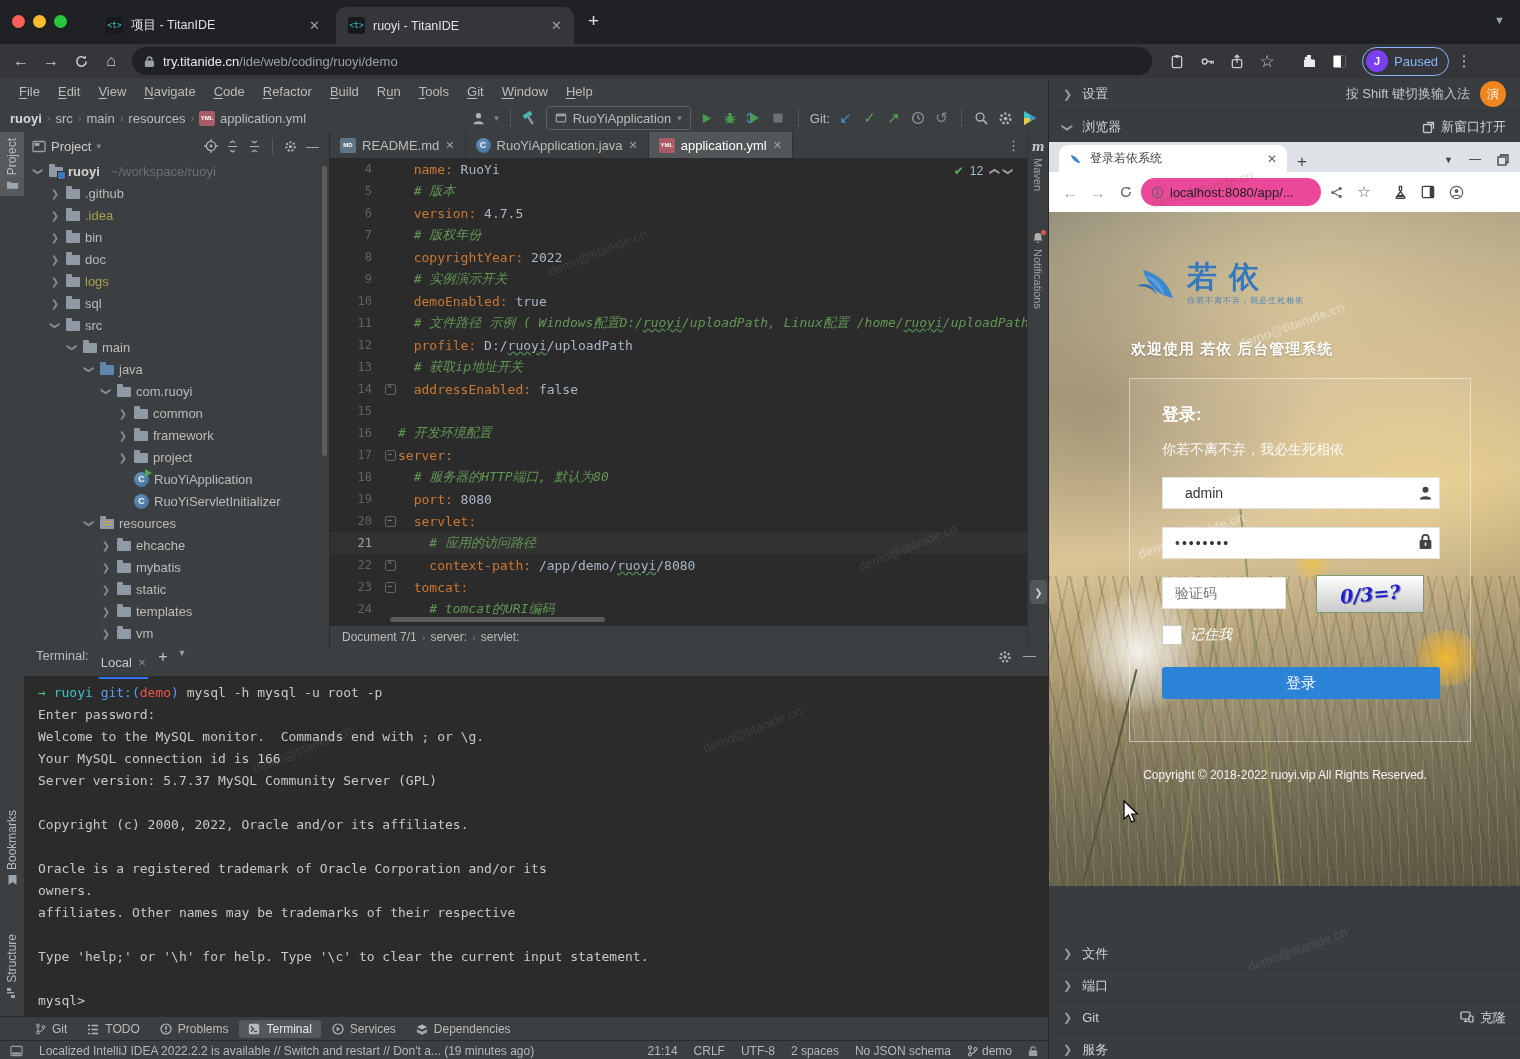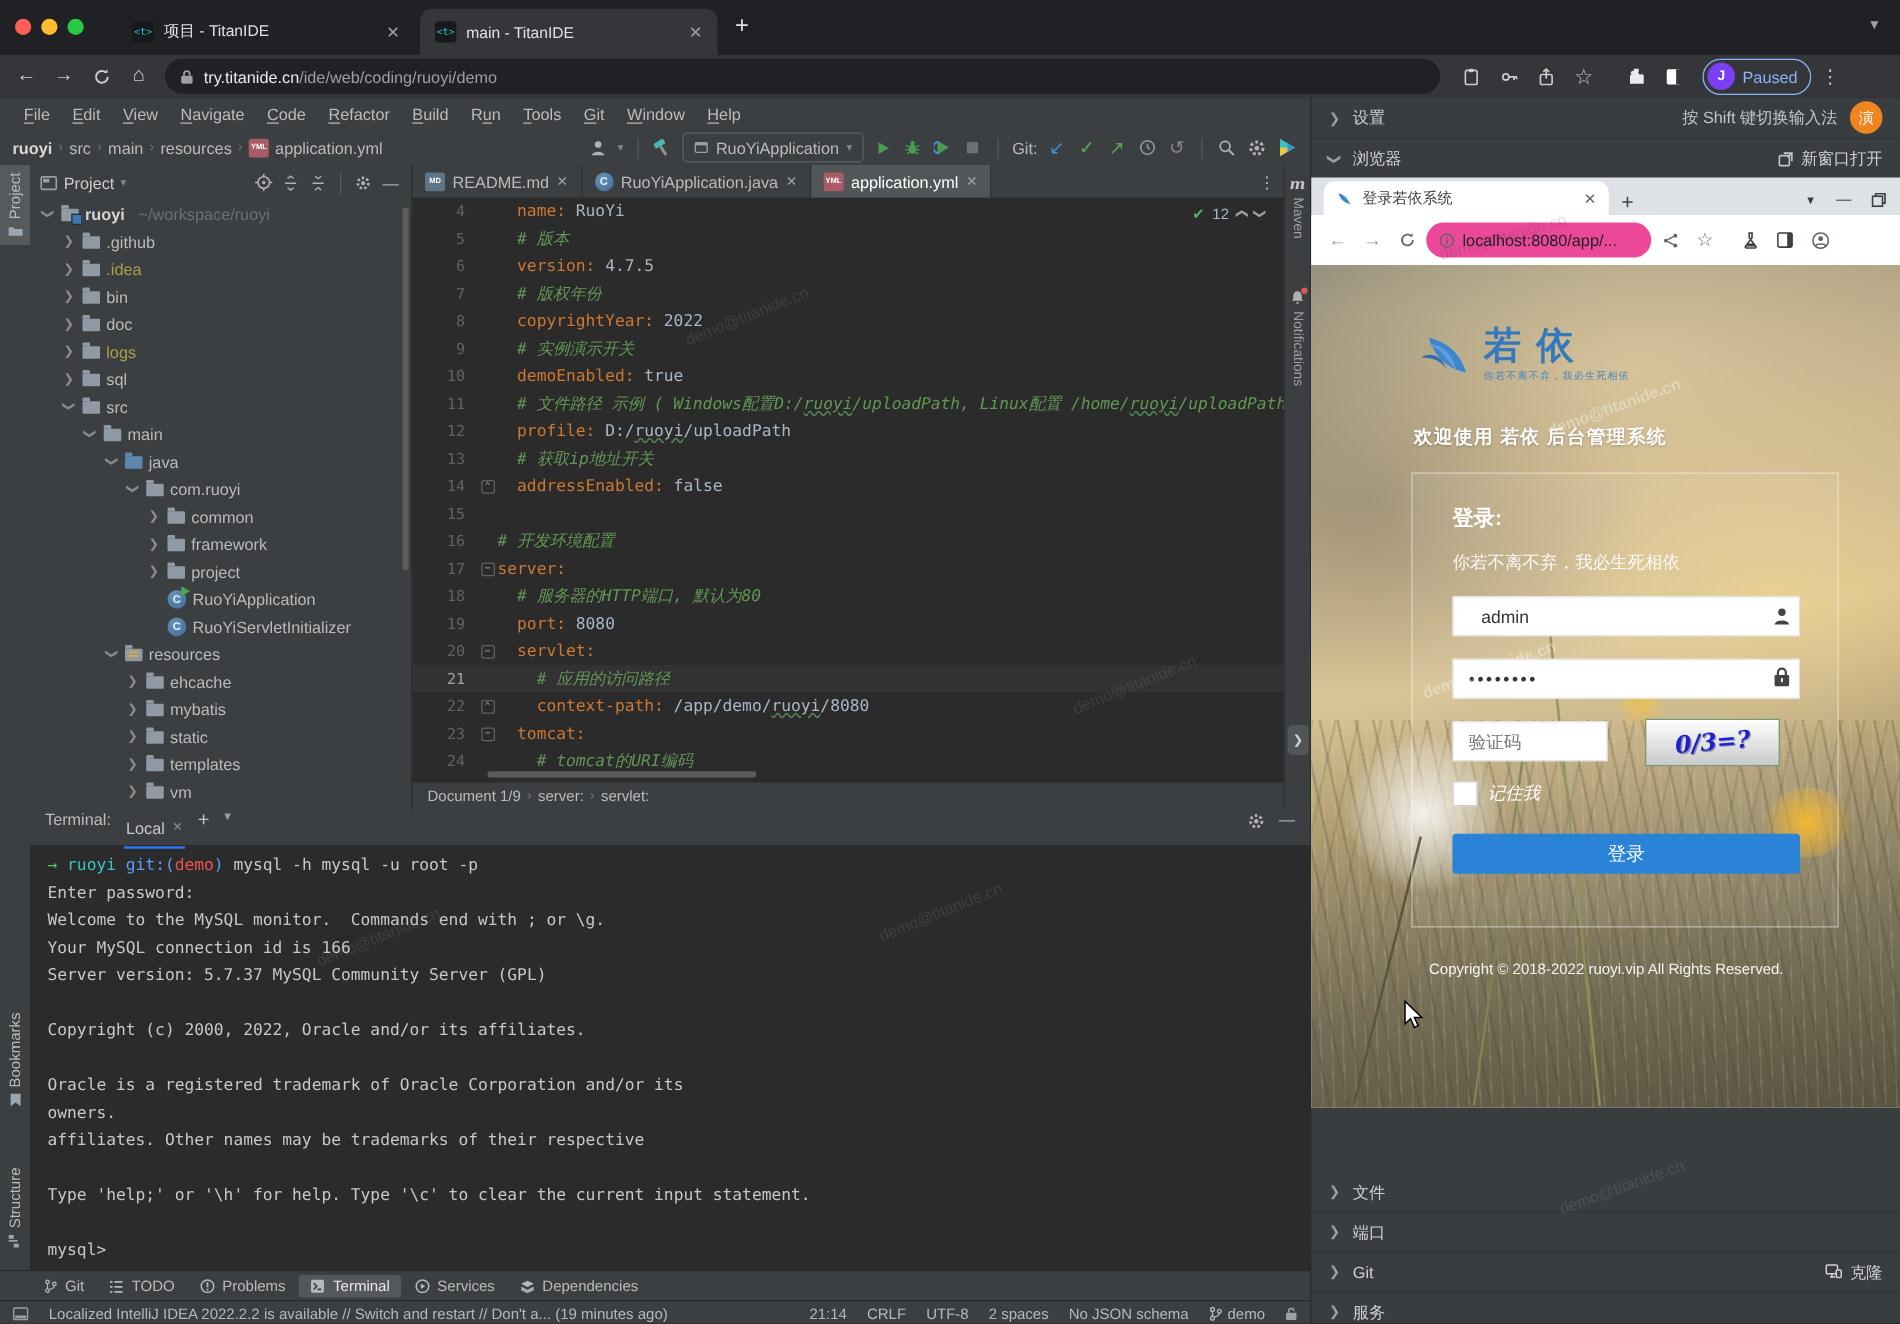--- a/index.html
+++ b/index.html
@@ -193,21 +193,21 @@
     <span class="tl" style="left:12px;background:#ff5f57"></span>
     <span class="tl" style="left:33px;background:#febc2e"></span>
     <span class="tl" style="left:54px;background:#28c840"></span>
     <div class="ctab" style="left:94px">
       <span class="favicon">&lt;t&gt;</span>
       <span class="t">项目 - TitanIDE</span>
       <span class="x">✕</span>
     </div>
     <div class="ctab active" style="left:336px">
       <span class="favicon">&lt;t&gt;</span>
-      <span class="t">main - TitanIDE</span>
+      <span class="t">ruoyi - TitanIDE</span>
       <span class="x">✕</span>
     </div>
     <div class="abs" style="left:588px;top:10px;color:#dfe1e5;font-size:19px">+</div>
     <div class="abs" style="left:1494px;top:14px;color:#9aa0a6;font-size:11px">▼</div>
   </div>
 
   <div class="chrome-bar">
     <span class="cbtn" style="margin-left:6px">←</span>
     <span class="cbtn">→</span>
     <span class="cbtn">
@@ -588,21 +588,21 @@
           <div class="cl"><span class="ln">24</span><span class="fold"></span><span class="ct"><span class="tk-c">    # tomcat的URI编码</span></span></div>
         </div>
       <div class="inspections" style="top:32px">
         <span class="ok">✔</span>
         <span>12</span>
         <span class="chev-ud">❯</span>
         <span class="chev-dd">❯</span>
       </div>
       <div class="hscroll"></div>
       <div class="doccrumbs" id="doccrumbs">
-          <span>Document 1/9</span>
+          <span>Document 7/1</span>
           <span class="crumb-sep">›</span>
           <span>server:</span>
           <span class="crumb-sep">›</span>
           <span>servlet:</span>
         </div>
     </div>
 
     <div class="rightstripe">
       <div style="position:absolute;top:8px;left:0;width:20px;display:flex;flex-direction:column;align-items:center;gap:4px">
         <span style="font-family:'DejaVu Serif',serif;font-style:italic;font-weight:bold;color:#c4c6c8;font-size:12px">m</span>

